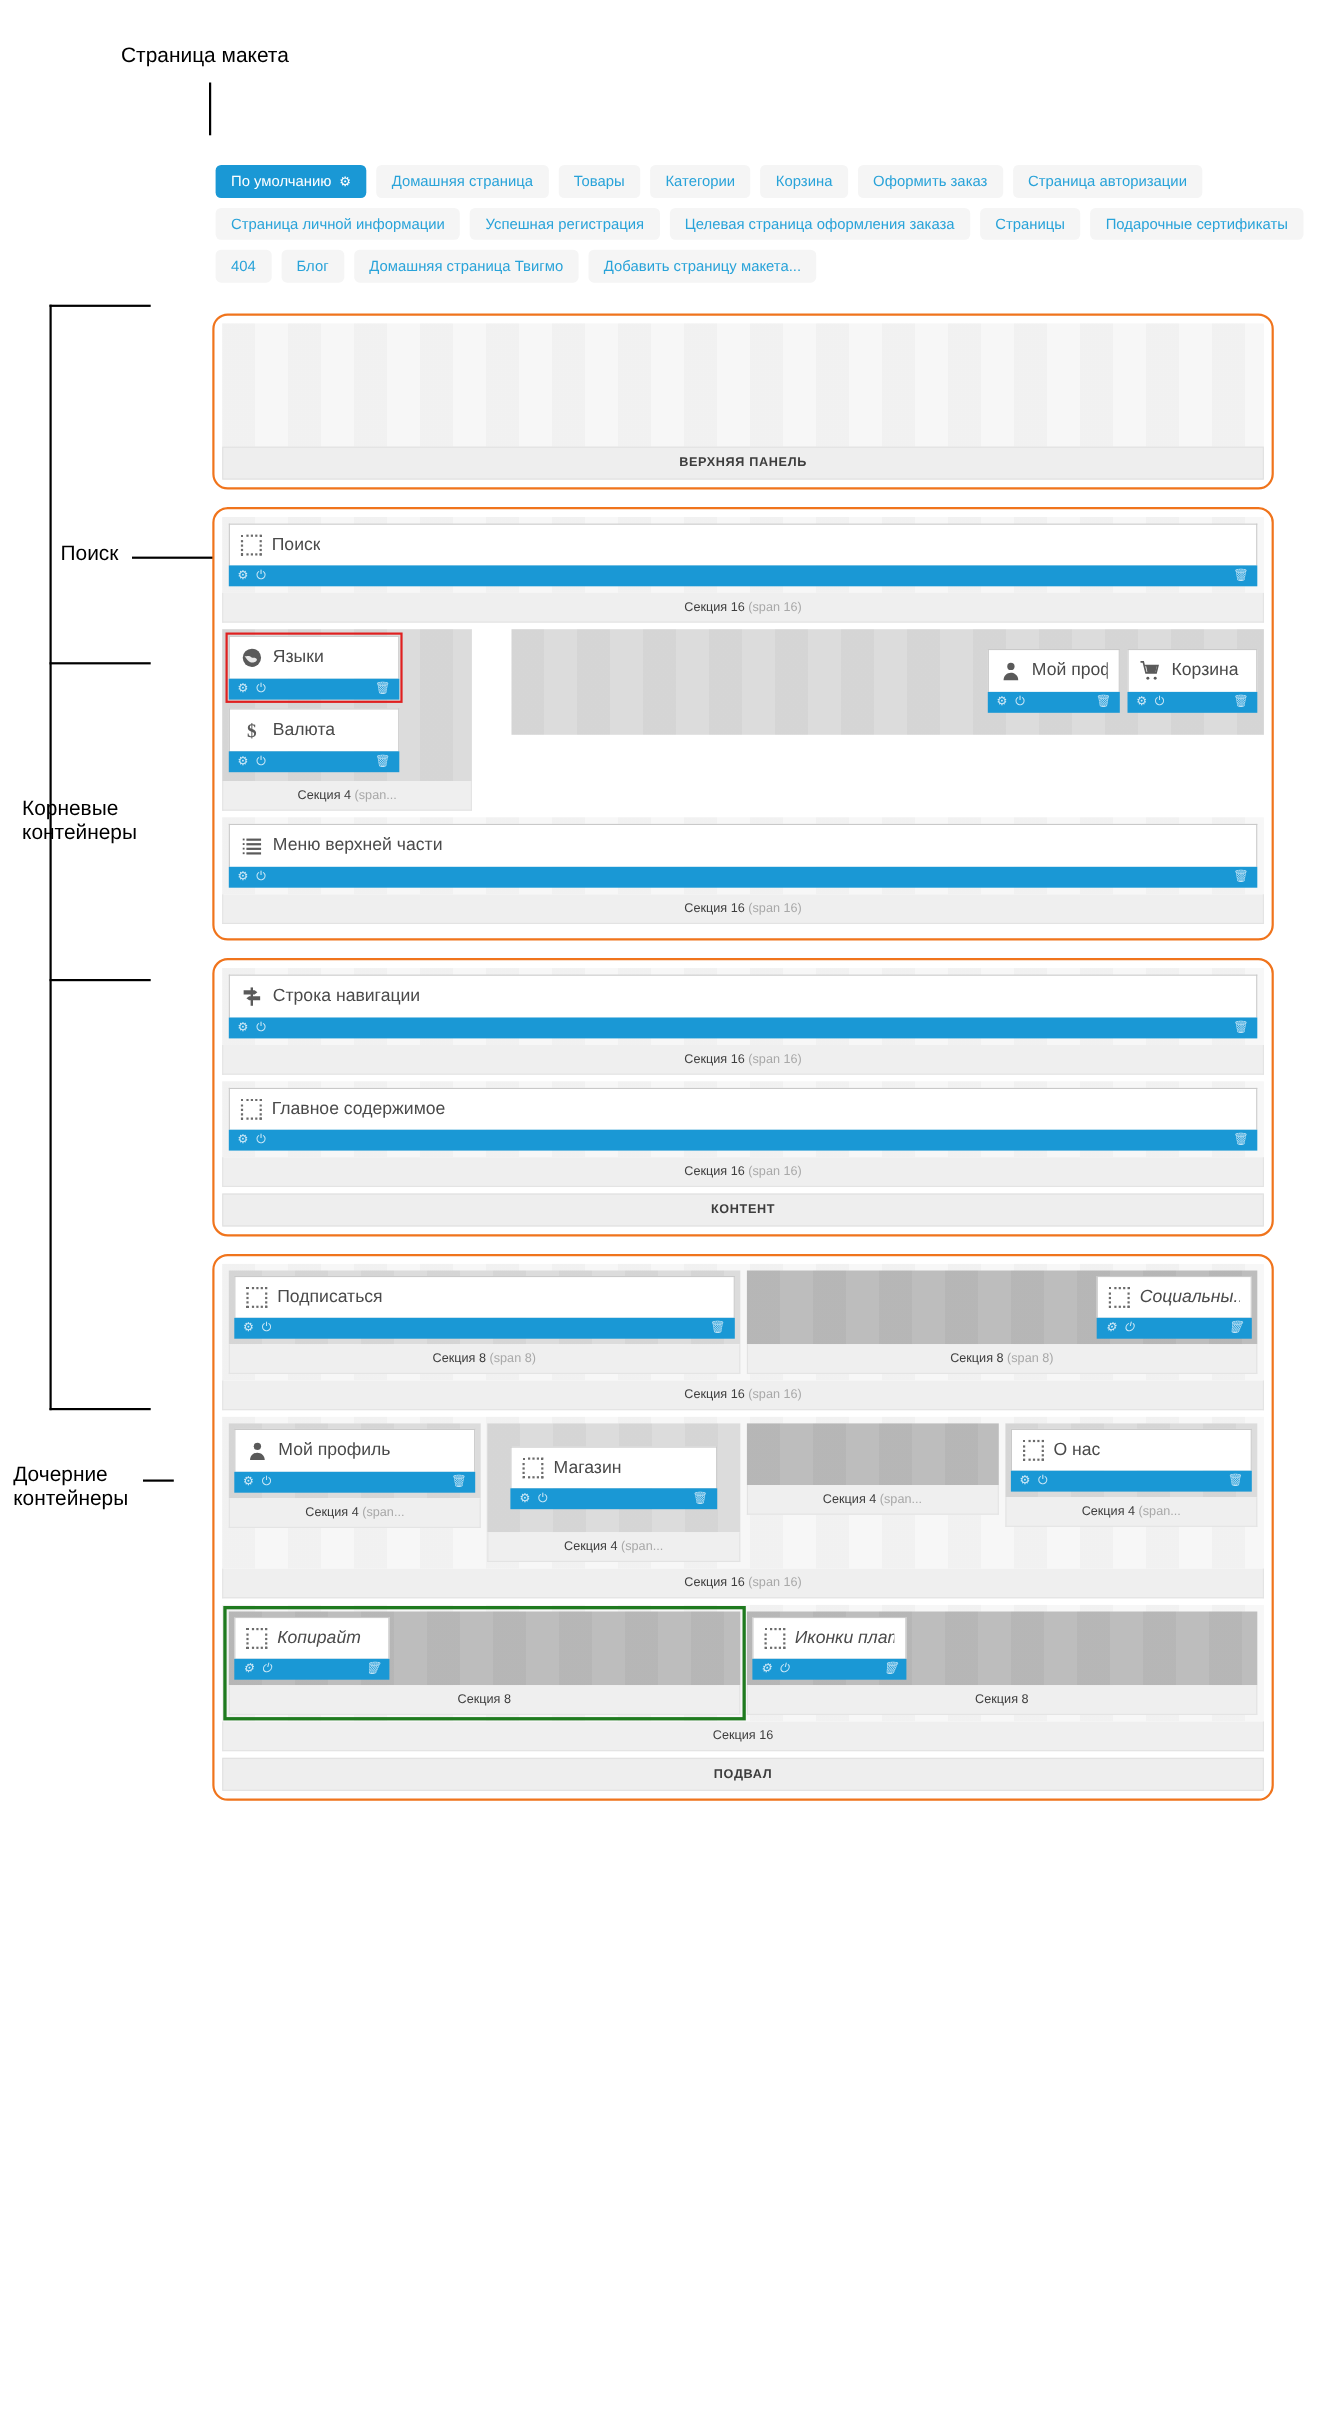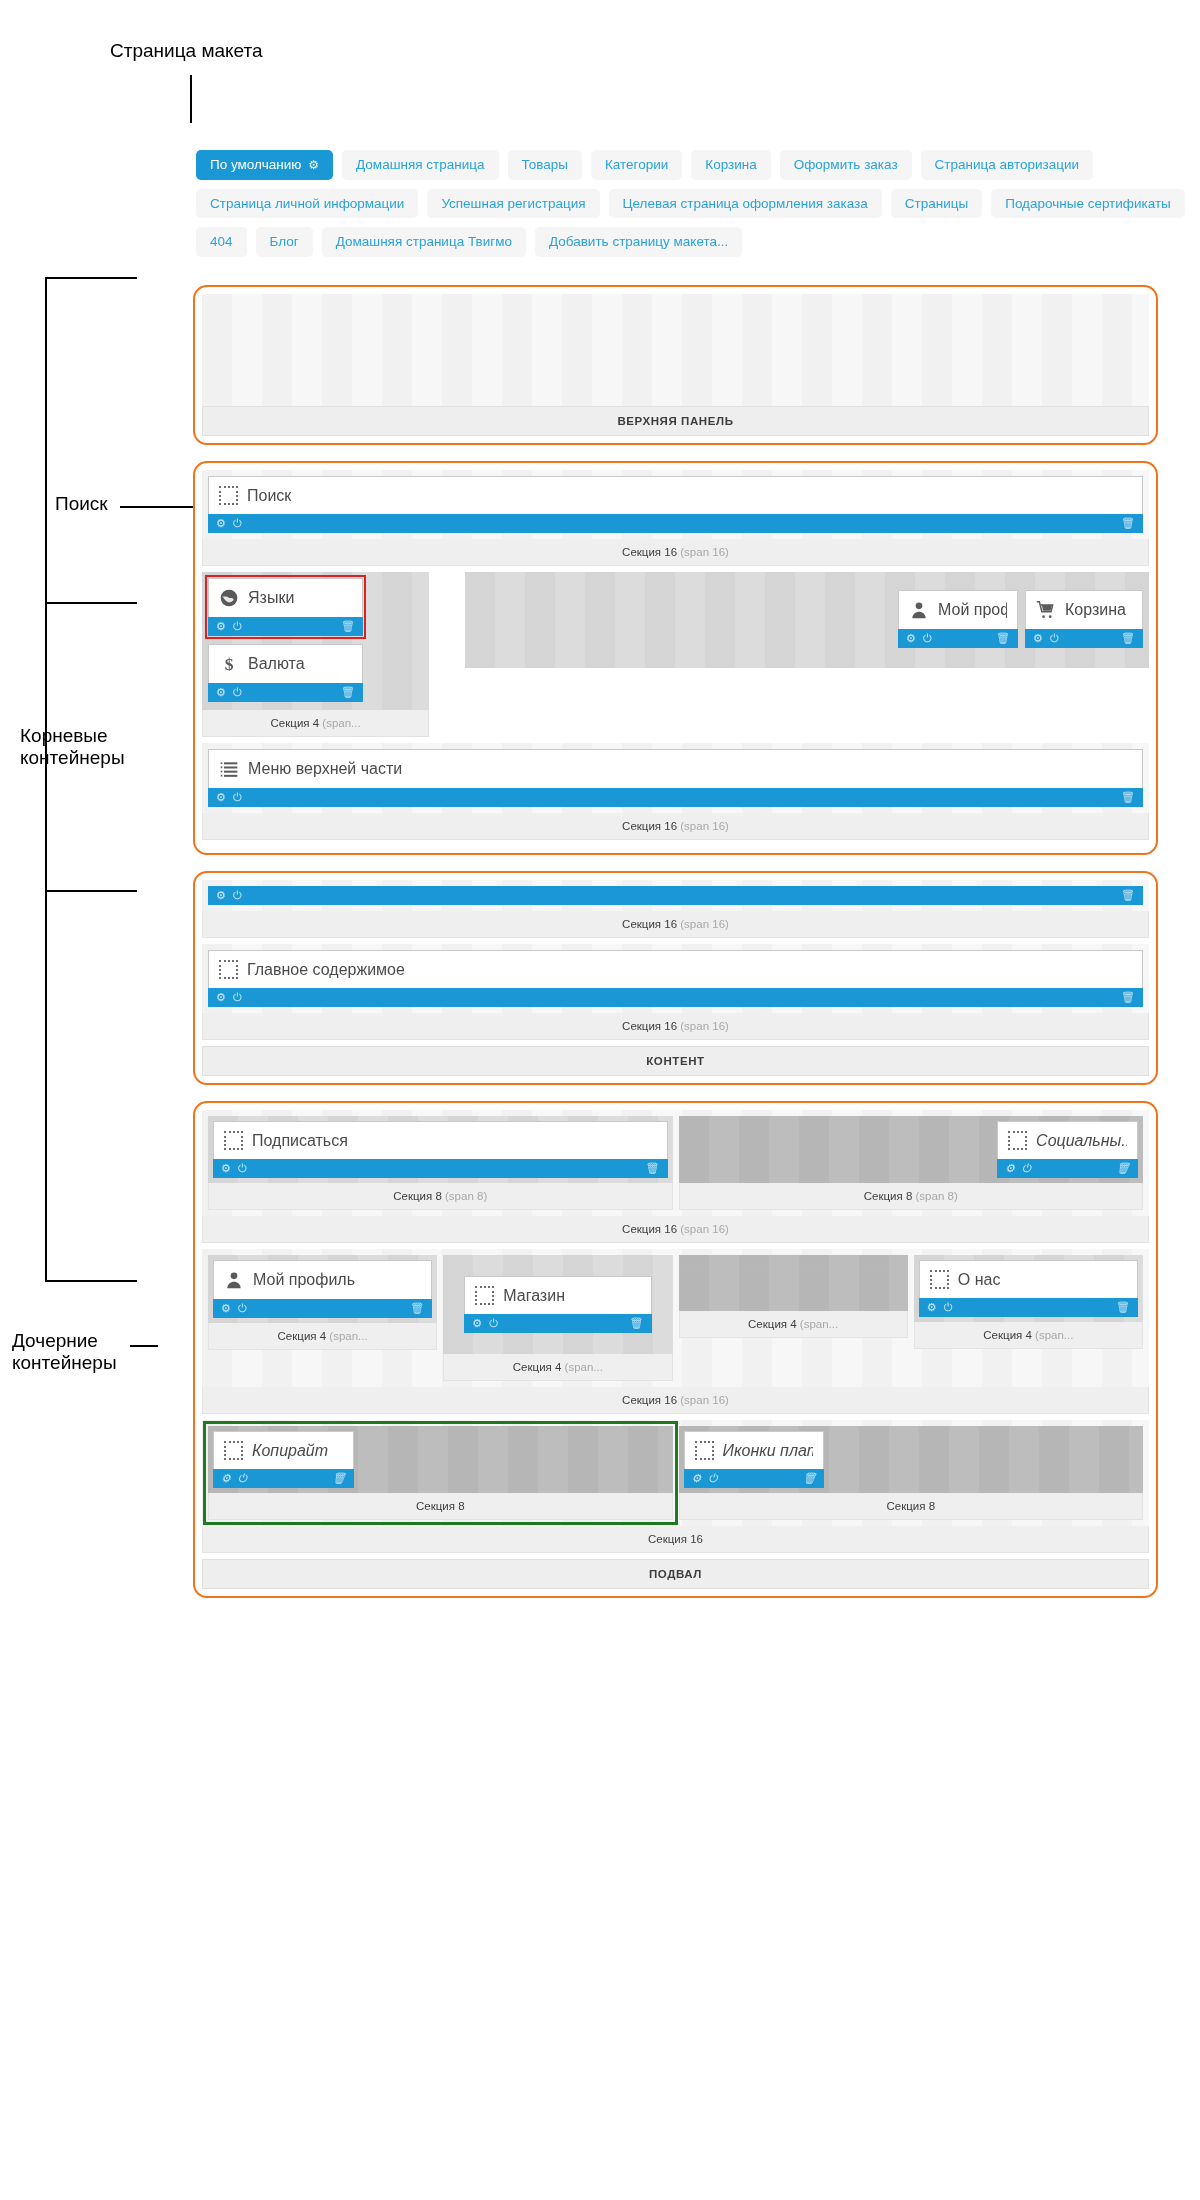--- a/index.html
+++ b/index.html
@@ -293,20 +293,30 @@
         <span class="span">(span 16)</span>
       </div>
     </div>
 
   </div>
 
   <div class="rootbox">
 
     <div class="section">
       <div class="stripes section-body">
+        <div class="widget">
+          <div class="widget-head">
+            <svg class="ico-svg" viewBox="0 0 24 24">
+              <rect x="10.6" y="2" width="2.6" height="20" fill="#5a5a5a"></rect>
+              <path d="M3 5h12l3 2.3-3 2.3H3z" fill="#5a5a5a"></path>
+              <path d="M21 11.5H9l-3 2.3 3 2.3h12z" fill="#5a5a5a"></path>
+            </svg>
+            <span class="widget-title">Строка навигации</span>
+          </div>
+        </div>
         <div class="widget-bar">
           <span class="bar-left">
             <span class="bar-ico">⚙</span>
             <span class="bar-ico">⏻</span>
           </span>
           <span class="bar-ico trash">🗑</span>
         </div>
       </div>
       <div class="sect-label">
         <span>Секция 16</span>

